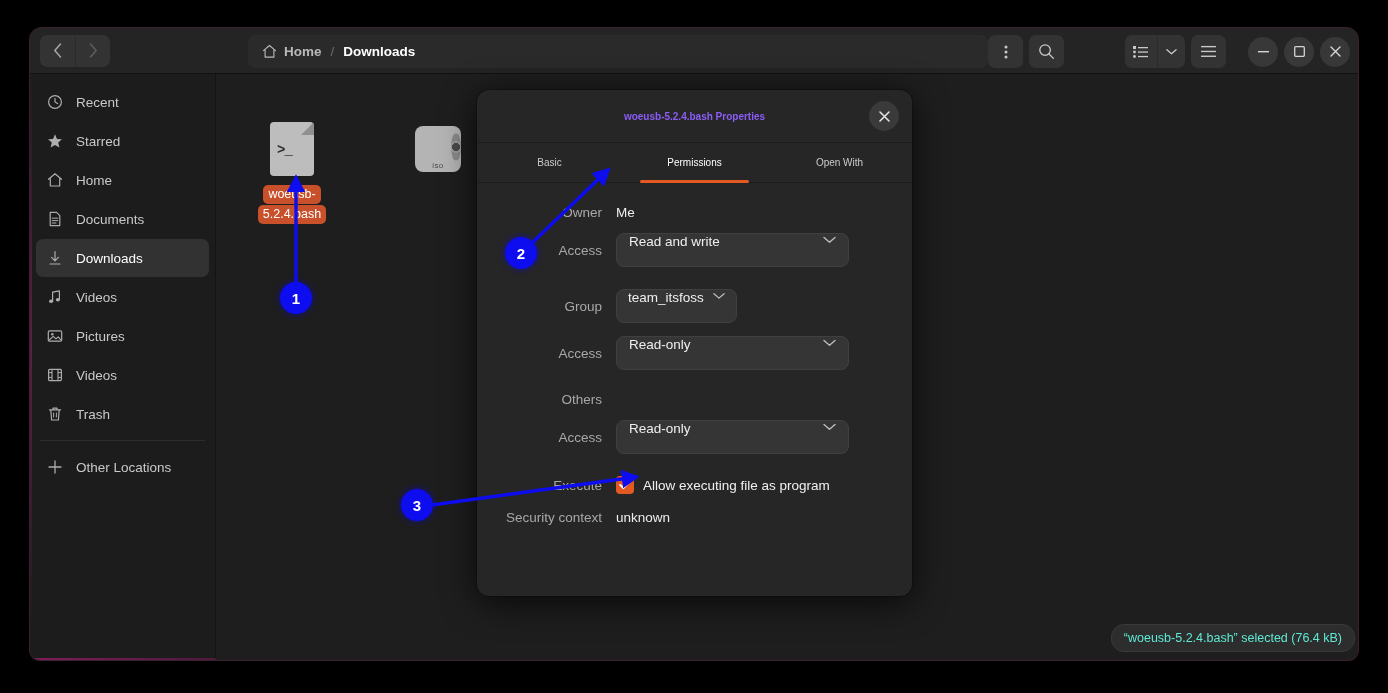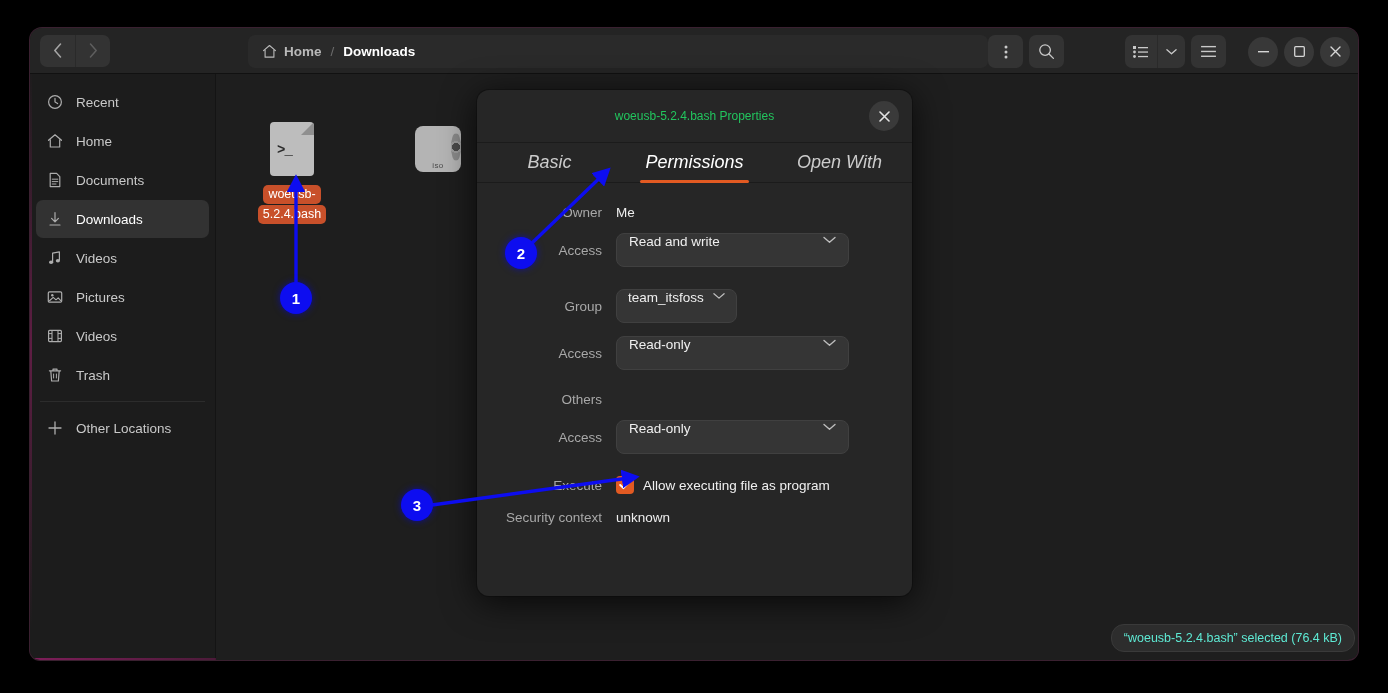--- a/index.html
+++ b/index.html
@@ -111,27 +111,27 @@
 
   
   .dialog{
     position:absolute; left:477px; top:90px; width:435px; height:506px;
     background:#262626; border-radius:12px;
     box-shadow: 0 6px 34px rgba(0,0,0,.75), 0 0 0 1px #171717;
     overflow:hidden;
   }
   .dlg-head{ position:relative; height:53px; display:flex; align-items:center; justify-content:center;
     border-bottom:1px solid #1b1b1b; }
-  .dlg-title{ font-size:12px; font-weight:normal; color:#22c55e; }
+  .dlg-title{ font-size:10px; font-weight:bold; color:#8b5cf6; }
   .dlg-close{ position:absolute; right:13px; top:11px; width:30px;height:30px;border-radius:50%;
     background:#3a3a3a; color:#e3e3e3; display:flex;align-items:center;justify-content:center;
     font-size:13px; cursor:pointer;}
   .tabs{ display:flex; height:40px; border-bottom:1px solid #1b1b1b; }
-  .tab{ flex:1; display:flex; align-items:center; justify-content:center; font-size:18px;
-    color:#cccccc; cursor:pointer; position:relative;font-style:italic; }
+  .tab{ flex:1; display:flex; align-items:center; justify-content:center; font-size:10px;
+    color:#cccccc; cursor:pointer; position:relative; }
   .tab.active{ color:#ffffff; }
   .tab.active:after{ content:""; position:absolute; left:18px; right:18px; bottom:-1px; height:3px;
     background:#e25a22; border-radius:2px;}
   .dlg-body{ padding: 22px 32px 0 22px; }
   .row{ display:flex; align-items:center; margin-bottom:13px; }
   .rlabel{ width:117px; text-align:right; padding-right:14px; font-size:13.5px; color:#a8a8a8; }
   .rvalue{ font-size:13.5px; color:#ededed; }
   .combo{
     width:233px; height:34px; background:#353535; border:1px solid #404040; border-radius:8px;
     display:flex; align-items:flex-start; padding:0 12px; font-size:13.5px; color:#efefef;
@@ -252,20 +252,28 @@
             <svg width="16" height="16" viewBox="0 0 16 16">
                 <circle cx="8" cy="8" r="6.4" stroke="currentColor" stroke-width="1.2" fill="none"></circle>
                 <path d="M8 4.4 V8 L10.6 9.6" stroke="currentColor" stroke-width="1.2" fill="none" stroke-linecap="round"></path>
               </svg>
           </span>
           <span>Recent</span>
         </div>
         <div class="sbitem">
           <span class="sbicon">
             <svg width="16" height="16" viewBox="0 0 16 16">
+                <path d="M8 1.3 L10 5.9 L15 6.3 L11.2 9.6 L12.4 14.5 L8 11.9 L3.6 14.5 L4.8 9.6 L1 6.3 L6 5.9 Z" fill="currentColor"></path>
+              </svg>
+          </span>
+          <span>Starred</span>
+        </div>
+        <div class="sbitem">
+          <span class="sbicon">
+            <svg width="16" height="16" viewBox="0 0 16 16">
                 <path d="M8 1.8 L1.5 7.3 M8 1.8 L14.5 7.3 M3.3 6.4 V14 H12.7 V6.4" stroke="currentColor" stroke-width="1.2" fill="none" stroke-linecap="round" stroke-linejoin="round"></path>
               </svg>
           </span>
           <span>Home</span>
         </div>
         <div class="sbitem">
           <span class="sbicon">
             <svg width="16" height="16" viewBox="0 0 16 16">
                 <path d="M3.2 1.4 H9.6 L12.8 4.6 V14.6 H3.2 Z" stroke="currentColor" stroke-width="1.2" fill="none" stroke-linejoin="round"></path>
                 <path d="M5.2 7.2 H10.8 M5.2 9.6 H10.8 M5.2 12 H9" stroke="currentColor" stroke-width="1" stroke-linecap="round"></path>

